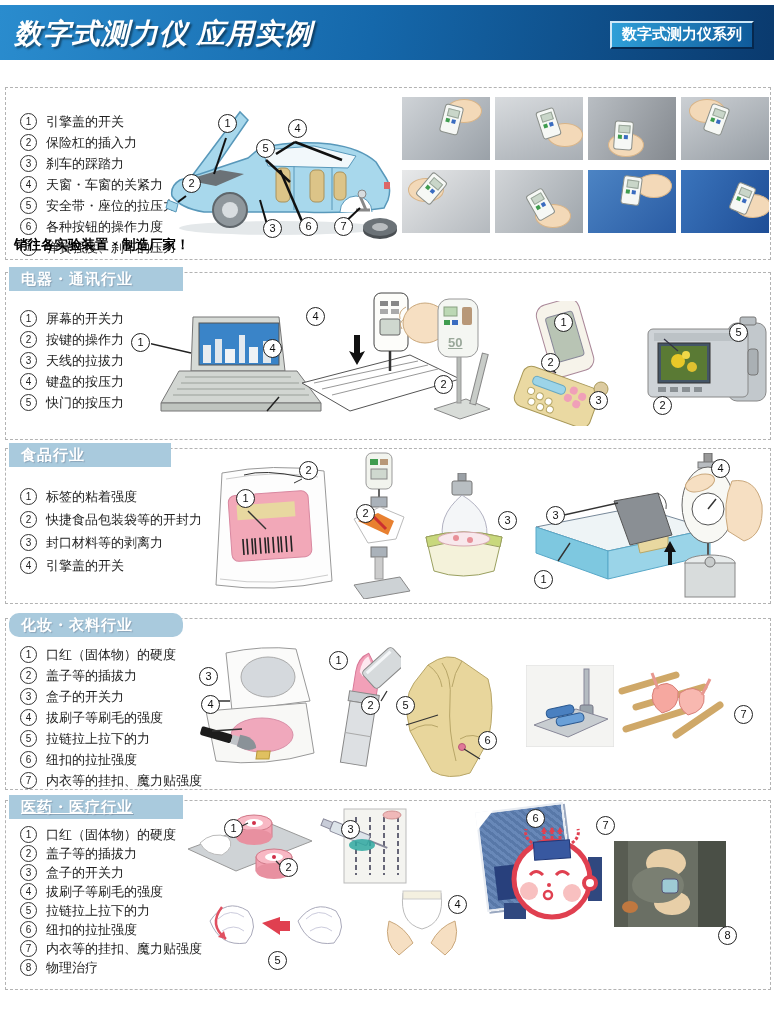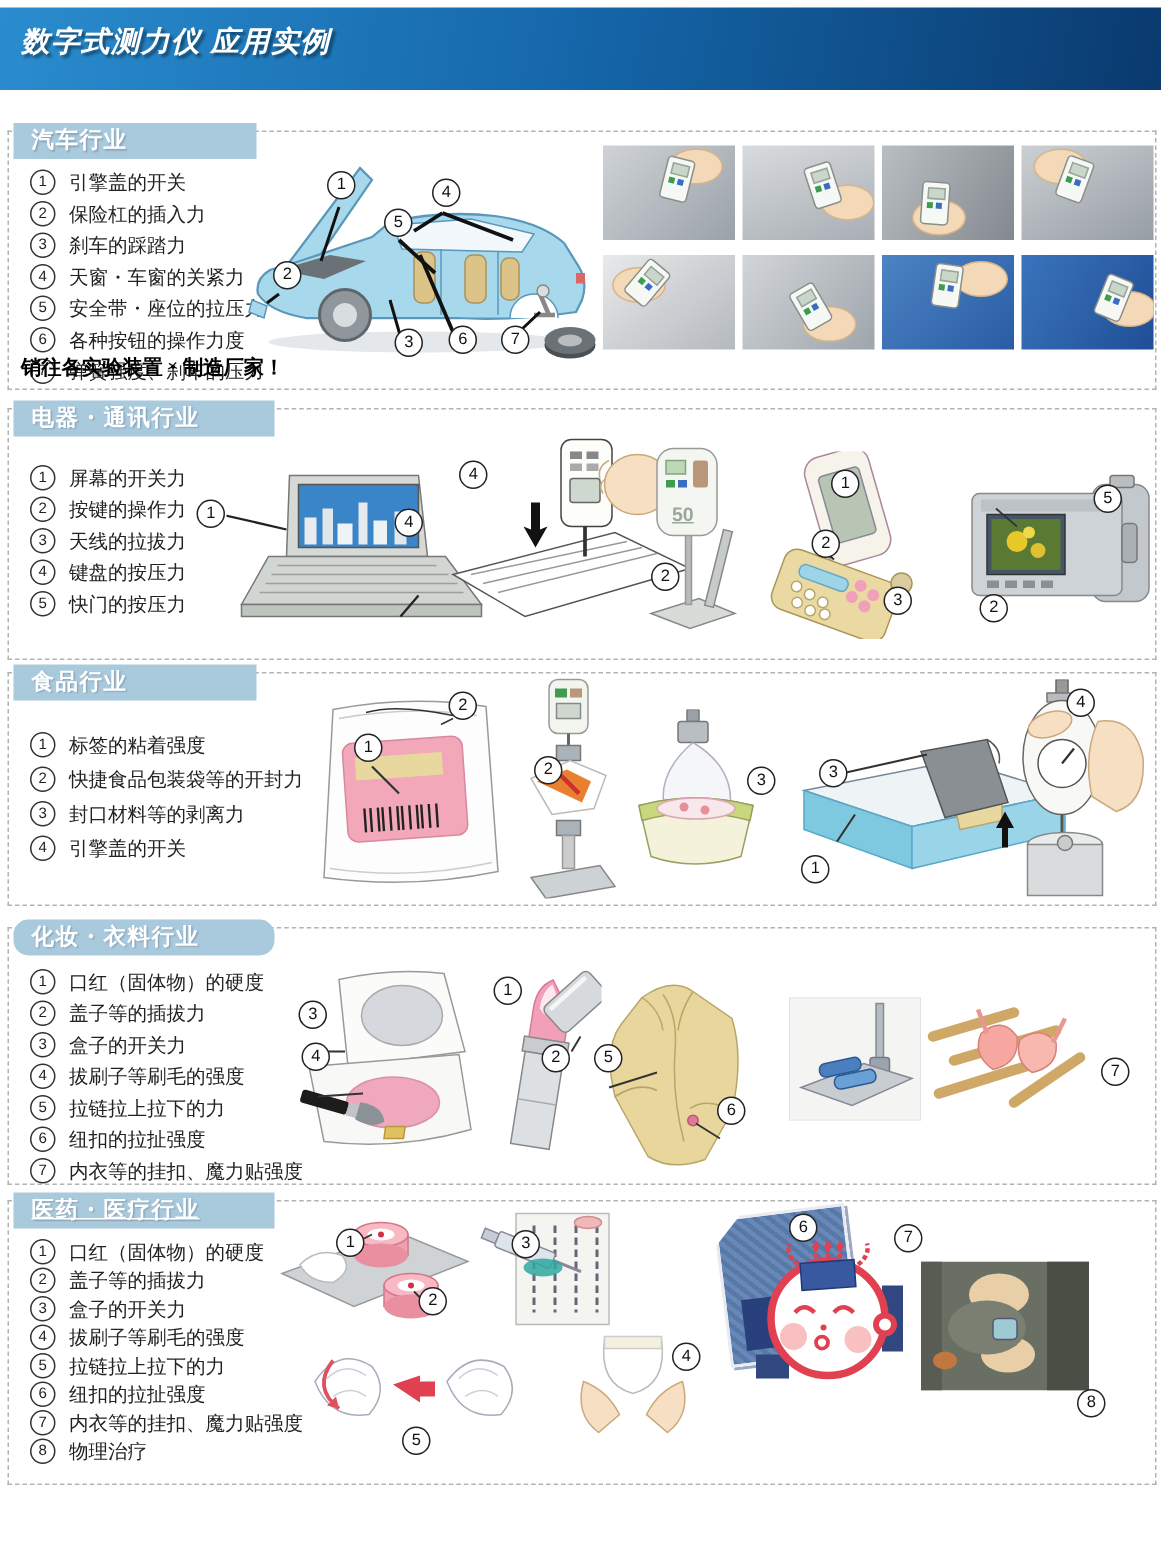--- a/index.html
+++ b/index.html
@@ -2,21 +2,21 @@
 <html><head>
 <meta charset="utf-8">
 <style>
   html,body{margin:0;padding:0;background:#fff;}
   body{font-family:"Liberation Sans","DejaVu Sans",sans-serif;}
   .page{position:relative;width:774px;height:1036px;background:#fff;overflow:hidden;}
 
   
   .banner{position:absolute;left:0;top:5px;width:774px;height:55px;
     background:linear-gradient(100deg,#2a8cce 0%,#1568ab 48%,#0a3a6e 100%);}
-  .banner-title{position:absolute;left:14px;top:10px;color:#fff;font-size:19px;
+  .banner-title{position:absolute;left:14px;top:10px;color:#fff;font-size:28px;
     font-weight:bold;font-style:italic;letter-spacing:1px;text-shadow:2px 2px 2px rgba(0,0,0,.45);}
   .badge{position:absolute;right:20px;top:16px;padding:2px 10px 3px;
     background:linear-gradient(90deg,#2f9fd8,#0f5a9a);color:#fff;font-size:15px;font-weight:bold;
     border-top:2px solid #cfe8f8;border-left:2px solid #cfe8f8;
     border-bottom:2px solid #06284e;border-right:2px solid #06284e;}
 
   
   .sec{position:absolute;left:5px;width:764px;border:1px dashed #b3b3b3;background:#fff;}
   .secbar{position:absolute;left:3px;top:-6px;width:150px;height:24px;background:#a9cadd;
     color:#fff;font-size:15px;font-weight:bold;line-height:24px;padding-left:12px;
@@ -66,24 +66,24 @@
   .panel6 .corner{position:absolute;left:-2px;top:-2px;border-style:solid;border-width:18px 18px 0 0;
     border-color:#fff transparent transparent transparent;}
 </style>
 </head>
 <body>
 
 <div class="page">
 
   <div class="banner">
     <div class="banner-title">数字式测力仪  应用实例</div>
+    <div class="badge">数字式测力仪系列</div>
   </div>
 
   <div class="sec" style="top:87px;height:171px;">
-    <div class="secbar">汽车行业</div>
     <div class="list" style="top:26px;">
       <div class="li">
           <span class="cnum">1</span>
           <span class="t">引擎盖的开关</span>
         </div>
       <div class="li">
           <span class="cnum">2</span>
           <span class="t">保险杠的插入力</span>
         </div>
       <div class="li">

